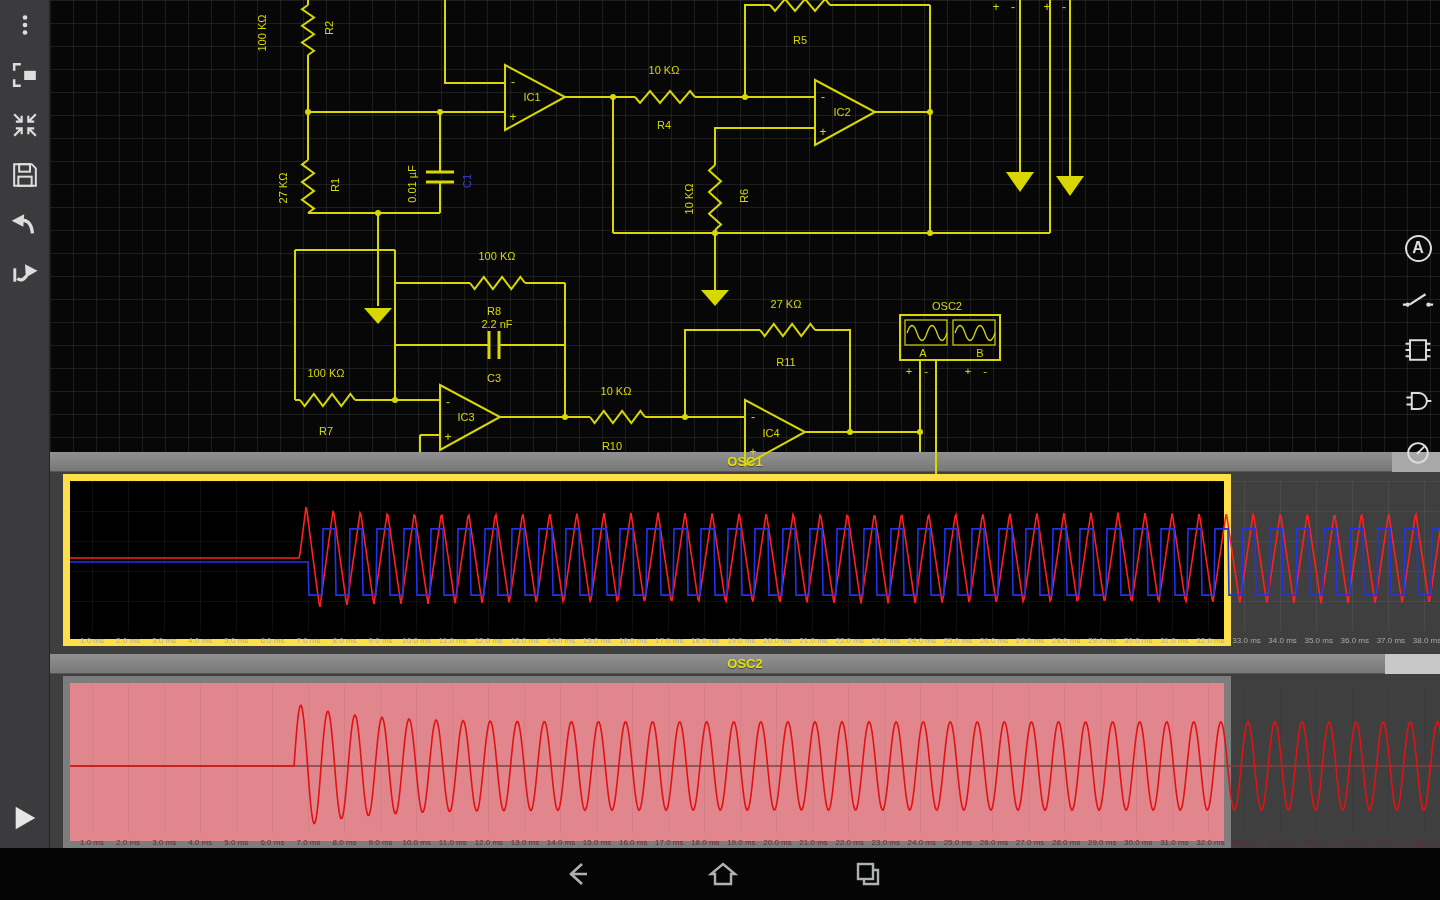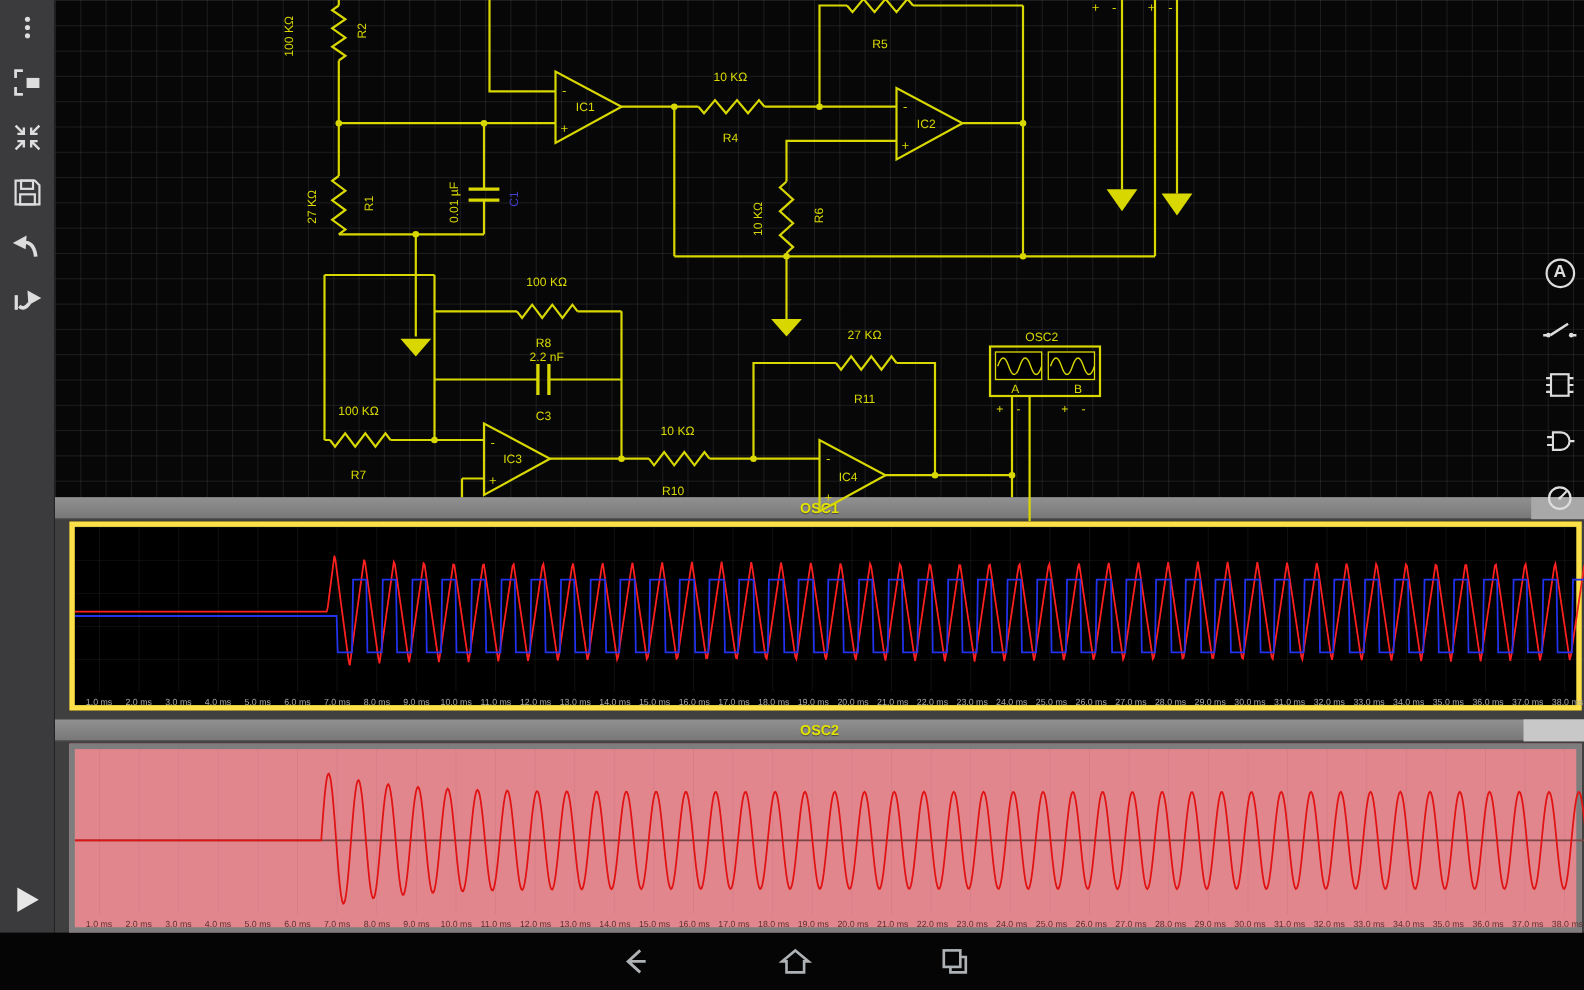--- a/index.html
+++ b/index.html
@@ -27,21 +27,21 @@
 
   
   .osc-panel{position:absolute;left:50px;width:1390px;background:#3f3f3f;z-index:2}
   #osc1-panel{top:452px;height:202px}
   #osc2-panel{top:654px;height:194px}
   .titlebar{position:relative;height:20px;background:linear-gradient(#919191,#787878);display:flex;align-items:center;justify-content:center;border-bottom:1px solid #565656}
   .titlebar .title{color:#e3e300;font-weight:bold;font-size:13px;text-shadow:0 1px 1px rgba(0,0,0,.45)}
   .tb-handle{position:absolute;right:0;top:0;height:20px}
   #osc1-panel .tb-handle{width:48px;background:#a8a8a8}
   #osc2-panel .tb-handle{width:55px;background:#c8c8c8}
-  .scope{position:absolute;left:13px;top:22px;width:1375px;height:172px;border:5px solid #fde047}
+  .scope{position:absolute;left:13px;top:22px;width:1168px;height:172px;border:7px solid #fde047}
   #osc1-scope{background:#000}
   #osc2-scope{background:#e2868e;border-color:#7d7d7d}
   .wave-area{position:relative;width:1373px;height:150px}
   #osc1-scope .wave-area{background-image:linear-gradient(90deg,rgba(255,255,255,.06) 1px,transparent 1px),linear-gradient(rgba(255,255,255,.05) 1px,transparent 1px);background-size:36px 30px;background-position:22px 0}
   #osc2-scope .wave-area{background-image:linear-gradient(90deg,rgba(0,0,0,.05) 1px,transparent 1px);background-size:36px 30px;background-position:22px 0}
   .wave-area svg{position:absolute;left:0;top:0}
   .axis{position:relative;width:1373px;height:20px}
   .axis span{position:absolute;top:5px;transform:translateX(-50%);font-size:8px;white-space:nowrap}
   #osc1-scope .axis span{color:#a9a9a9}
   #osc2-scope .axis span{color:#5d3030}

